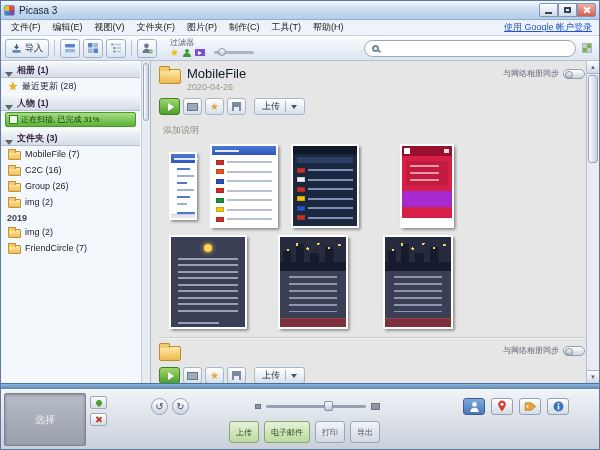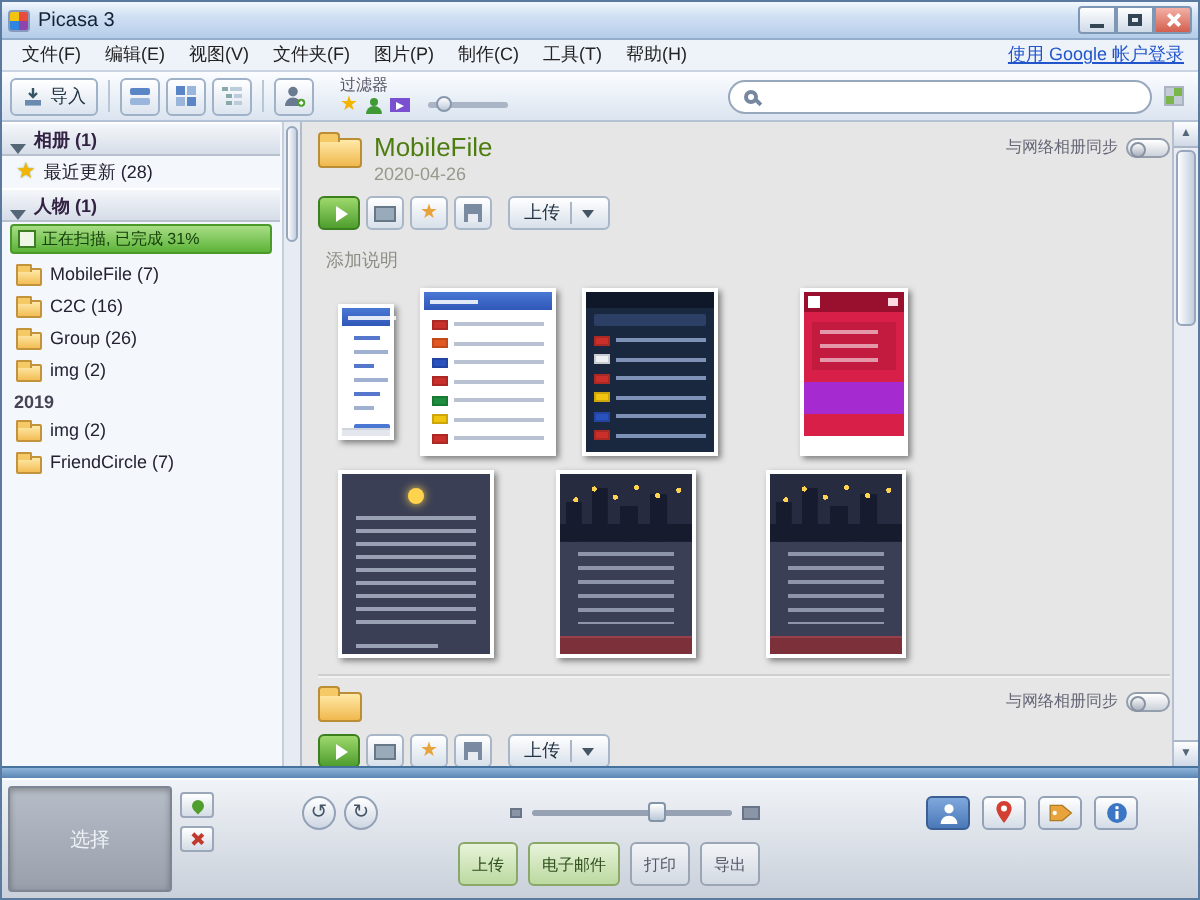--- a/index.html
+++ b/index.html
@@ -69,21 +69,21 @@
 .main-scroll{position:absolute;right:0;top:0;bottom:0;width:13px;background:#e9edf3;border-left:1px solid #b4bfd0}
 .ms-arrow{height:13px;display:flex;align-items:center;justify-content:center;font-size:6px;color:#567;background:linear-gradient(#fdfdfe,#cfd9e6);border-bottom:1px solid #aab6c6}
 .ms-arrow.bottom{position:absolute;bottom:0;left:0;right:0;border-top:1px solid #aab6c6;border-bottom:none}
 .ms-thumb{position:absolute;left:1px;right:1px;top:14px;height:88px;background:linear-gradient(90deg,#fdfdfe,#c2cede);border:1px solid #97a6bc;border-radius:3px}
 
 .folder-sec{padding-top:5px}
 .folder-sec.second{margin-top:8px;border-top:1px solid #cfcfcf;box-shadow:0 1px 0 #f2f2f2 inset}
 .fs-head{display:flex;align-items:flex-start;gap:6px}
 .fs-folder{width:22px;height:15px;background:linear-gradient(#ffe9a8,#f0b84e);border:1px solid #bb8d34;border-radius:2px;position:relative;margin-top:3px;flex:none}
 .fs-folder::before{content:"";position:absolute;top:-4px;left:-1px;width:9px;height:4px;background:#f5ca66;border:1px solid #bb8d34;border-bottom:none;border-radius:2px 2px 0 0}
-.fs-title{font-size:13px;color:#4d7c0f}
+.fs-title{font-size:13px;color:#0f172a}
 .fs-date{font-size:9px;color:#98988a;margin-top:1px}
 .sync{margin-left:auto;display:flex;align-items:center;gap:4px;font-size:8px;color:#667;padding-top:2px}
 .toggle{width:22px;height:10px;background:linear-gradient(#fff,#ccd2da);border:1px solid #949eac;border-radius:5px;position:relative}
 .toggle::before{content:"";position:absolute;left:1px;top:1px;width:6px;height:6px;background:linear-gradient(#f8f8f8,#aab2be);border:1px solid #8892a2;border-radius:50%}
 .fs-actions{display:flex;align-items:center;gap:3px;margin:6px 0 0}
 .play-btn{width:21px;height:17px;background:linear-gradient(#9ed86c,#4e9e2e);border:1px solid #3c7f1f;border-radius:3px;display:flex;align-items:center;justify-content:center}
 .play-tri{width:0;height:0;border-left:6px solid #fff;border-top:4px solid transparent;border-bottom:4px solid transparent;margin-left:2px}
 .small-btn{width:19px;height:17px;background:linear-gradient(#fff,#d8e0ea);border:1px solid #a8b6c8;border-radius:3px;display:flex;align-items:center;justify-content:center}
 .ss-ico{width:11px;height:8px;background:#9ab;border:1px solid #678}
 .disk-ico{width:9px;height:9px;background:#7a8aa0;position:relative}
@@ -275,20 +275,24 @@
           <span>最近更新 (28)</span>
         </div>
       <div class="sb-header">
           <span class="sb-tri"></span>
           <span>人物 (1)</span>
         </div>
       <div class="scan-row">
           <span class="scan-ico"></span>
           <span>正在扫描, 已完成 31%</span>
         </div>
+      <div class="sb-header">
+          <span class="sb-tri"></span>
+          <span>文件夹 (3)</span>
+        </div>
       <div class="sb-item">
           <span class="folder-ico"></span>
           <span>MobileFile (7)</span>
         </div>
       <div class="sb-item">
           <span class="folder-ico"></span>
           <span>C2C (16)</span>
         </div>
       <div class="sb-item">
           <span class="folder-ico"></span>

